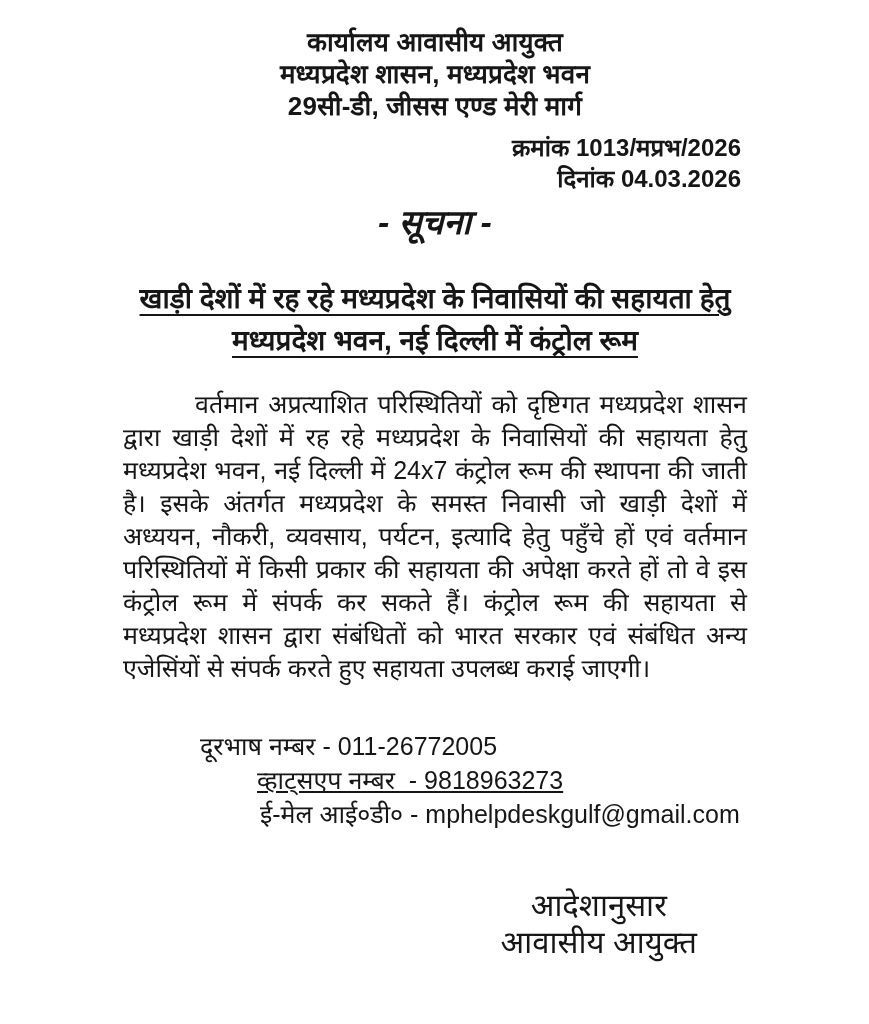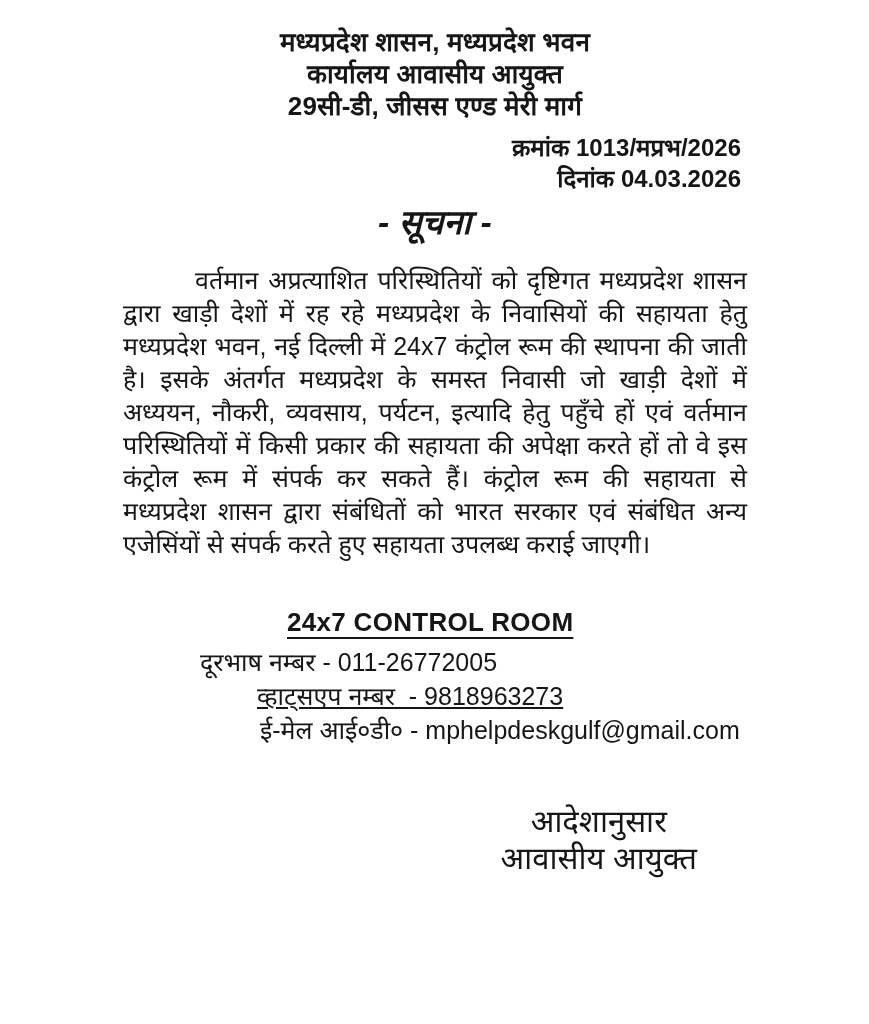--- a/index.html
+++ b/index.html
@@ -90,39 +90,40 @@
     font-size: 31px;
     line-height: 37px;
   }
 </style>
 </head>
 <body>
 
 <div class="page">
 
   <header class="letterhead">
+    <div>कार्यालय आवासीय आयुक्त</div>
     <div>मध्यप्रदेश शासन, मध्यप्रदेश भवन</div>
-    <div>कार्यालय आवासीय आयुक्त</div>
     <div>29सी-डी, जीसस एण्ड मेरी मार्ग</div>
   </header>
 
   <div class="ref-block">
     <div>क्रमांक 1013/मप्रभ/2026</div>
     <div>दिनांक  04.03.2026</div>
   </div>
 
   <div class="notice-label">- सूचना -</div>
 
+  <div class="subject">
+    <div><span class="u">खाड़ी देशों में रह रहे मध्यप्रदेश के निवासियों की सहायता हेतु</span></div>
+    <div><span class="u">मध्यप्रदेश भवन, नई दिल्ली में कंट्रोल रूम</span></div>
+  </div>
 
   <p class="body-para">वर्तमान अप्रत्याशित परिस्थितियों को दृष्टिगत मध्यप्रदेश शासन द्वारा खाड़ी देशों में रह रहे मध्यप्रदेश के निवासियों की सहायता हेतु मध्यप्रदेश भवन, नई दिल्ली में 24x7 कंट्रोल रूम की स्थापना की जाती है। इसके अंतर्गत मध्यप्रदेश के समस्त निवासी जो खाड़ी देशों में अध्ययन, नौकरी, व्यवसाय, पर्यटन, इत्यादि हेतु पहुँचे हों एवं वर्तमान परिस्थितियों में किसी प्रकार की सहायता की अपेक्षा करते हों तो वे इस कंट्रोल रूम में संपर्क कर सकते हैं। कंट्रोल रूम की सहायता से मध्यप्रदेश शासन द्वारा संबंधितों को भारत सरकार एवं संबंधित अन्य एजेसिंयों से संपर्क करते हुए सहायता उपलब्ध कराई जाएगी।</p>
 
   <section class="control-room">
-    <div class="cr-title">
-      <span class="u">24x7 CONTROL ROOM</span>
-    </div>
     <div class="cr-line cr-phone">दूरभाष नम्बर - 011-26772005</div>
     <div class="cr-line cr-whatsapp">व्हाट्सएप नम्बर  - 9818963273</div>
     <div class="cr-line cr-email">ई-मेल आई०डी० - mphelpdeskgulf@gmail.com</div>
   </section>
 
   <div class="signature">
     <div>आदेशानुसार</div>
     <div>आवासीय आयुक्त</div>
   </div>
 

